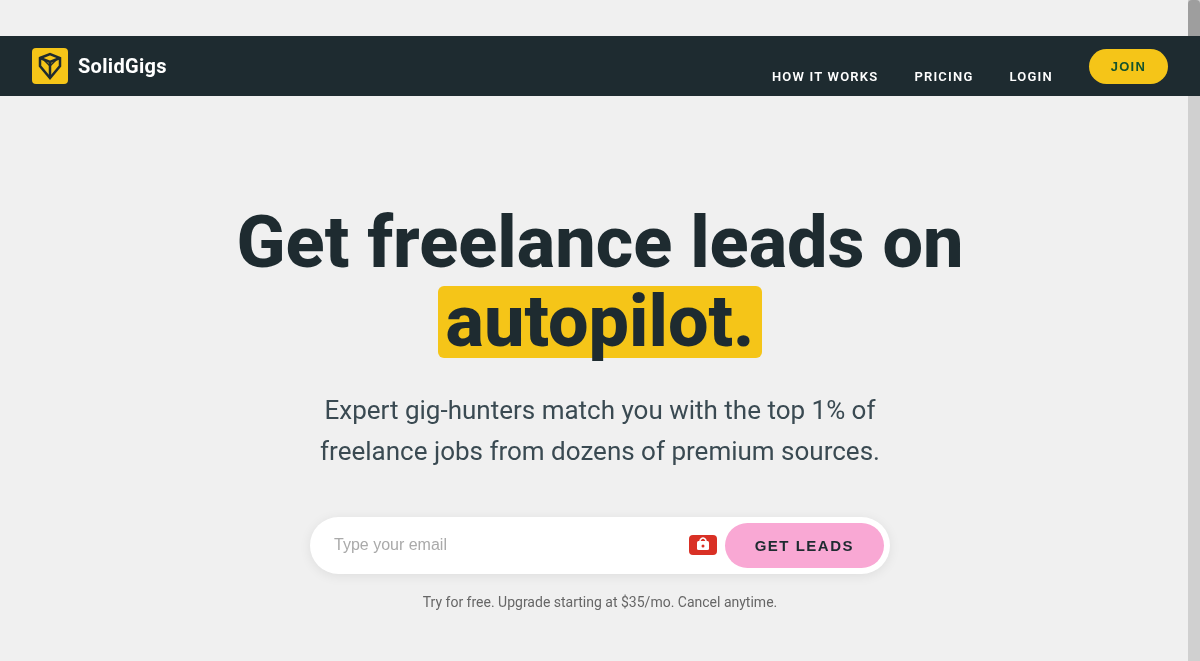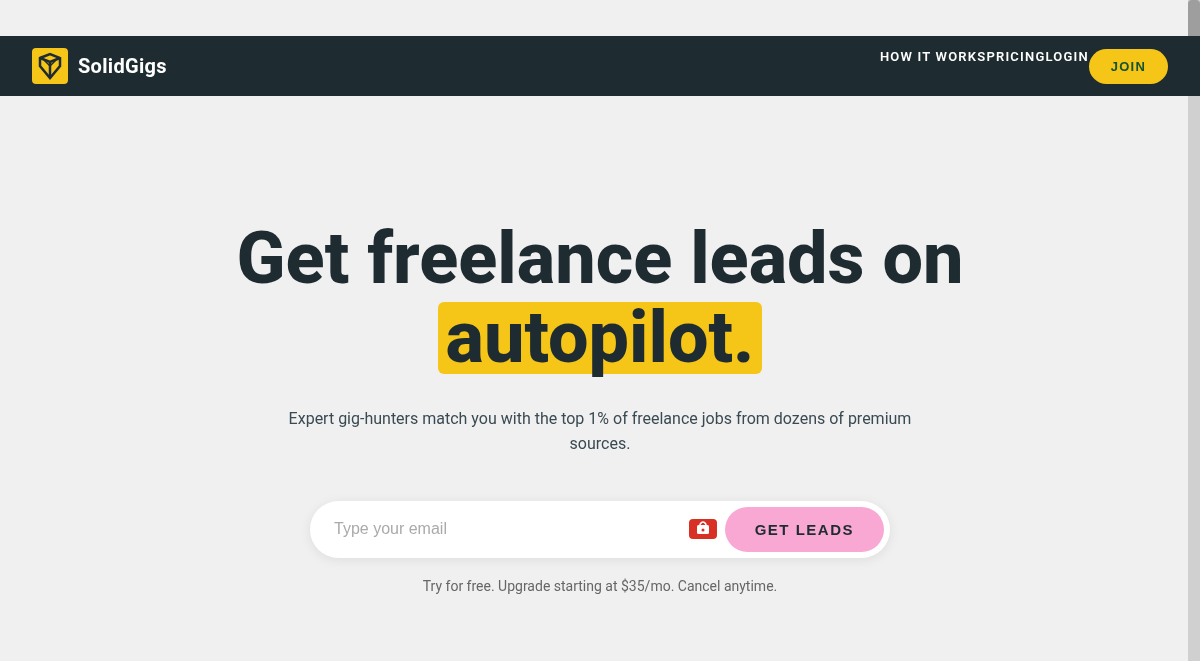--- a/index.html
+++ b/index.html
@@ -42,21 +42,22 @@
 
     .logo-text {
       color: #ffffff;
       font-size: 20px;
       font-weight: 700;
       letter-spacing: 0.3px;
     }
 
     .nav-links {
       display: flex;
-      align-items: flex-start;
+      align-items: flex-end;
+      gap: 36px;
     }
 
     .nav-link {
       color: #ffffff;
       font-size: 13px;
       font-weight: 600;
       letter-spacing: 1.2px;
       text-transform: uppercase;
       cursor: pointer;
       text-decoration: none;
@@ -131,21 +132,21 @@
       border-radius: 6px;
       z-index: 0;
     }
 
     .hero-heading-highlight span {
       position: relative;
       z-index: 1;
     }
 
     .hero-subheading {
-      font-size: 16px;
+      font-size: 26px;
       color: #3a4a52;
       line-height: 1.6;
       max-width: 640px;
       margin-bottom: 44px;
       font-weight: 400;
     }
 
     .hero-form {
       display: flex;
       align-items: center;

